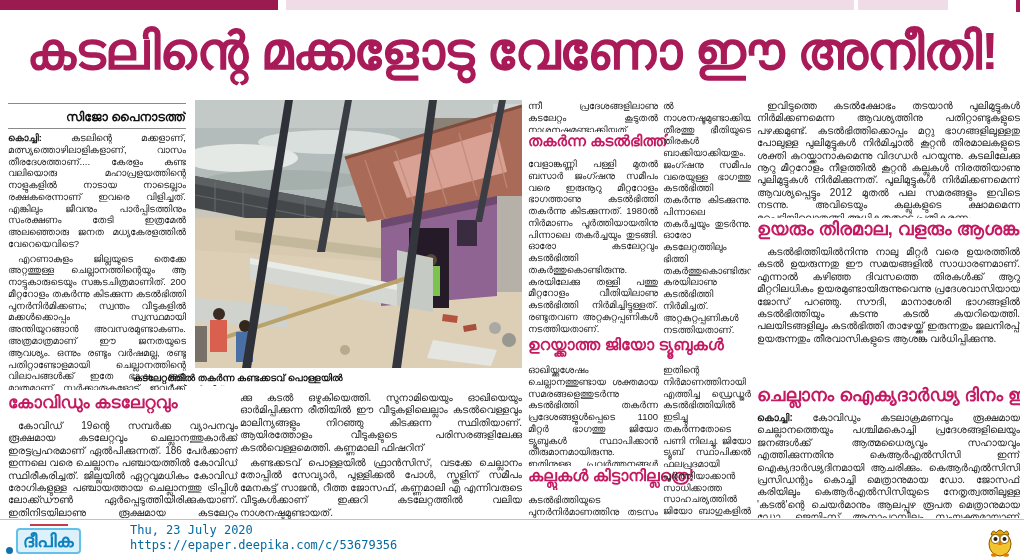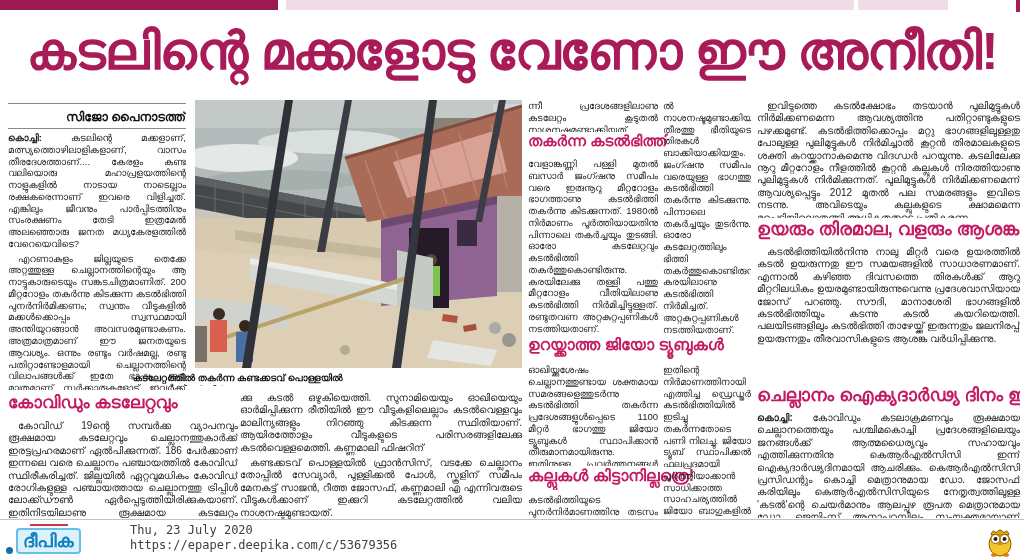--- a/index.html
+++ b/index.html
@@ -30,21 +30,21 @@
   .caption{font-size:9.5px;font-weight:bold;color:#111;}
   
   .footer-rule{left:0;top:519px;width:1024px;height:1px;background:#c2c2c2;}
   .logo-wrap{left:6px;top:524px;width:118px;height:30px;display:flex;align-items:flex-end;}
   .logo-accent{position:absolute;left:24px;top:-1px;width:38px;height:3px;background:#c23b4e;}
   .logo-dot{width:7px;height:7px;border-radius:50%;background:#1271ab;margin-right:3px;flex:0 0 auto;}
   .logo-tile{
     background:#ddf1fb;border:2px solid #63c0e8;border-radius:4px;
     color:#0e82c0;font-weight:800;font-size:18px;line-height:22px;padding:0 5px;
   }
-  .foot-mono{font-family:"DejaVu Sans Mono", monospace;font-size:12px;color:#404040;line-height:1.15;}
+  .foot-mono{font-family:"DejaVu Sans Mono", monospace;font-size:12px;color:#0369a1;line-height:1.15;}
   
   .photo-frame{left:195px;top:100px;width:327px;height:268px;background:#c9c6bb;}
   svg{display:block;}
 </style>
 </head>
 <body>
 
 <div class="abs strip strip-dark" style="left:0;width:278px;"></div>
 <div class="abs strip strip-pink" style="left:286px;width:568px;"></div>
 <div class="abs strip strip-pink" style="left:858px;width:90px;"></div>

